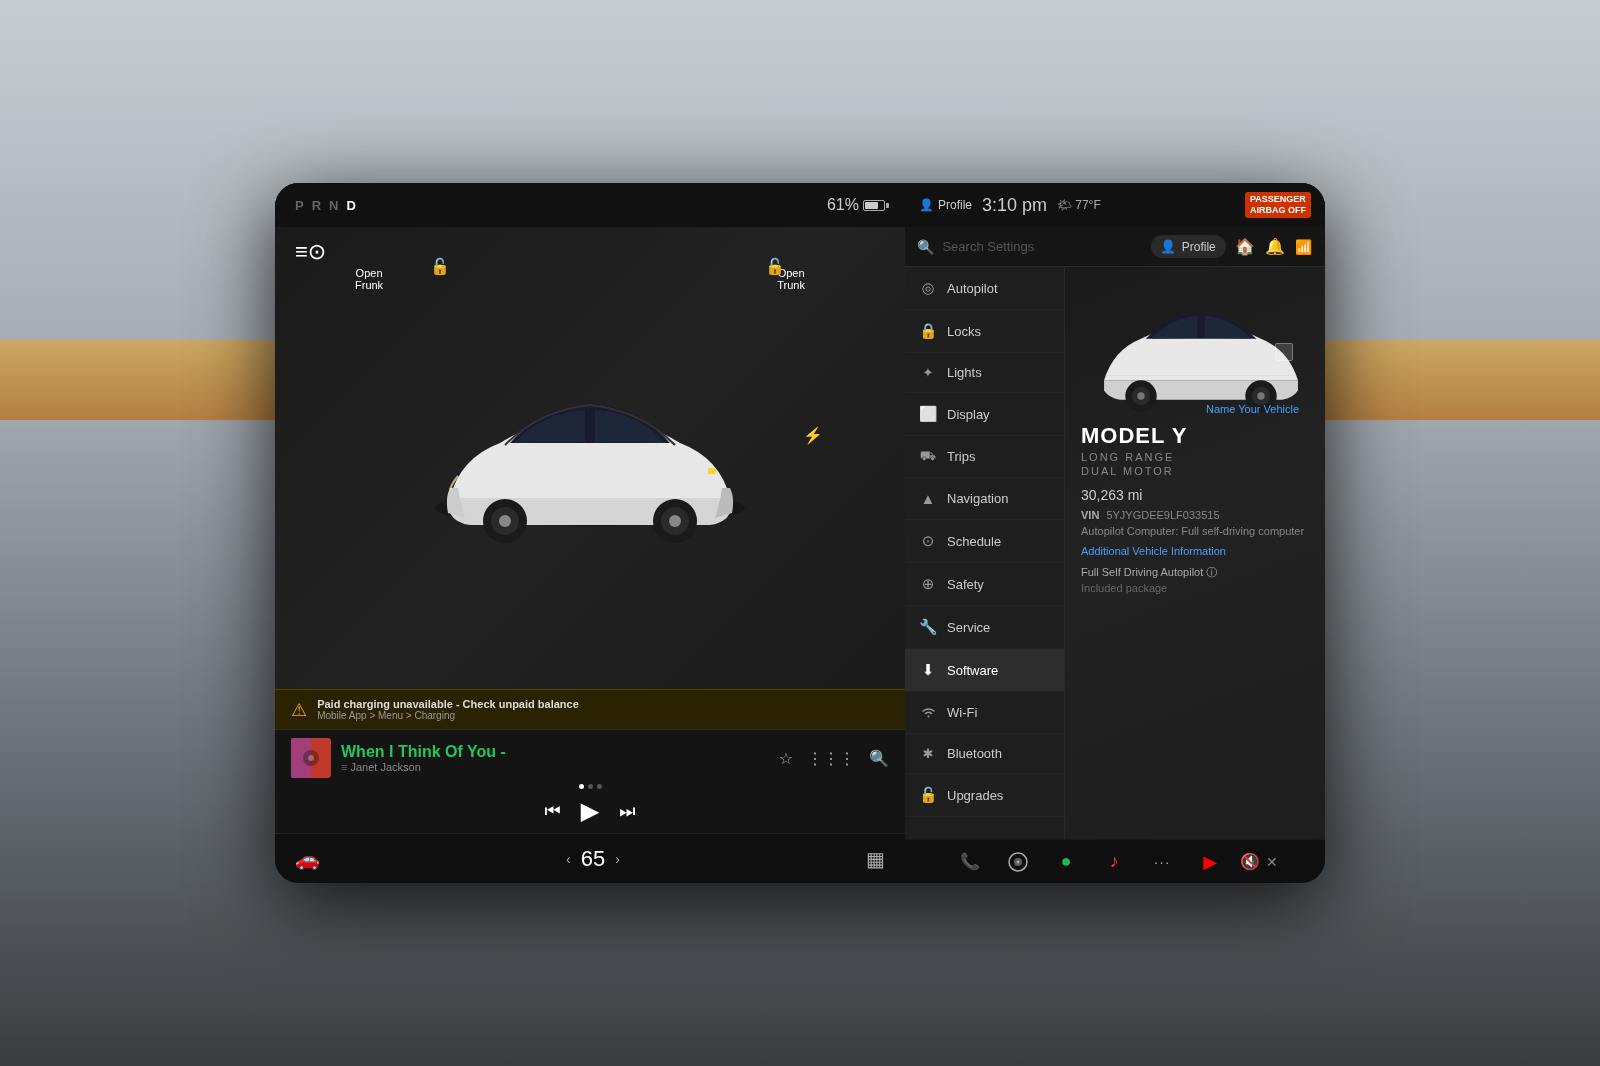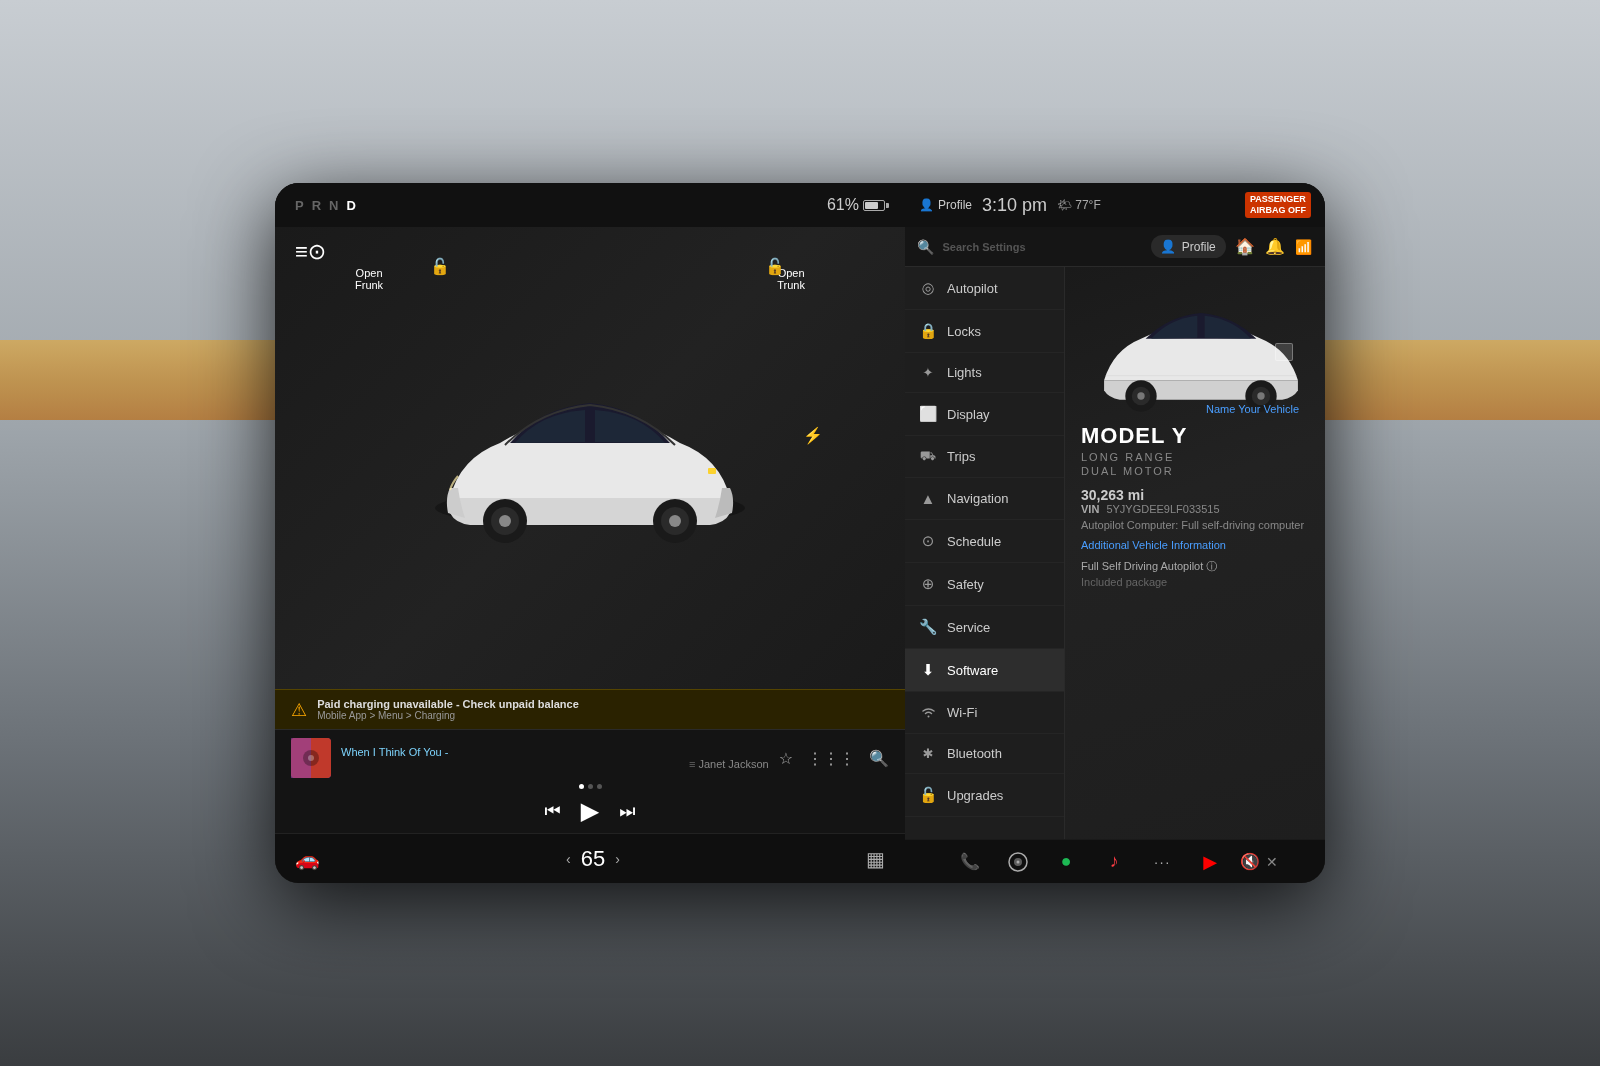--- a/index.html
+++ b/index.html
@@ -232,22 +232,22 @@
       border-radius: 4px;
       background: linear-gradient(135deg, #c0392b, #8e44ad);
       flex-shrink: 0;
       display: flex;
       align-items: center;
       justify-content: center;
       font-size: 18px;
     }
 
     .track-info { flex: 1; }
-    .track-name { color: #7dd3fc; font-size: 11px; font-weight: 400; }
-    .track-artist { color: #888; font-size: 11px; text-align: right; }
+    .track-name { color: #22c55e; font-size: 16px; font-weight: 700; }
+    .track-artist { color: #888; font-size: 11px; }
 
     .music-icons {
       display: flex;
       gap: 14px;
       align-items: center;
     }
     .music-icon-btn { color: #aaa; font-size: 16px; cursor: pointer; }
 
     .music-controls {
       display: flex;
@@ -354,21 +354,21 @@
       gap: 8px;
       border-bottom: 1px solid #2a2a2a;
     }
     .search-input-area {
       flex: 1;
       display: flex;
       align-items: center;
       gap: 8px;
     }
     .search-icon { color: #666; font-size: 14px; }
-    .search-placeholder { color: #555; font-size: 11px; font-weight: bold; }
+    .search-placeholder { color: #555; font-size: 13px; }
 
     .header-actions {
       display: flex;
       align-items: center;
       gap: 10px;
     }
 
     .profile-tab {
       background: #2a2a2a;
       border-radius: 16px;
@@ -409,21 +409,21 @@
       background: linear-gradient(160deg, #1a1a1a 0%, #222 40%, #1e1e1e 100%);
       padding: 16px;
       overflow-y: auto;
       position: relative;
     }
 
     .model-name { color: #fff; font-size: 22px; font-weight: 700; letter-spacing: 1px; }
     .model-sub { color: #888; font-size: 11px; letter-spacing: 2px; margin-top: 2px; }
 
     .vehicle-detail { margin-top: 10px; }
-    .mileage { color: #ccc; font-size: 14px; font-weight: 700; }
+    .mileage { color: #ccc; font-size: 14px; font-weight: 400; margin-bottom: 6px; }
 
     .vin-row { color: #888; font-size: 11px; margin-bottom: 4px; }
     .vin-label { font-weight: 700; color: #aaa; }
 
     .autopilot-row { color: #888; font-size: 11px; margin-bottom: 8px; }
     .additional-link { color: #4a9eff; font-size: 11px; cursor: pointer; display: block; margin-bottom: 8px; }
 
     .fsd-row { color: #aaa; font-size: 11px; font-weight: 500; margin-bottom: 2px; }
     .fsd-sub { color: #666; font-size: 11px; }
 

